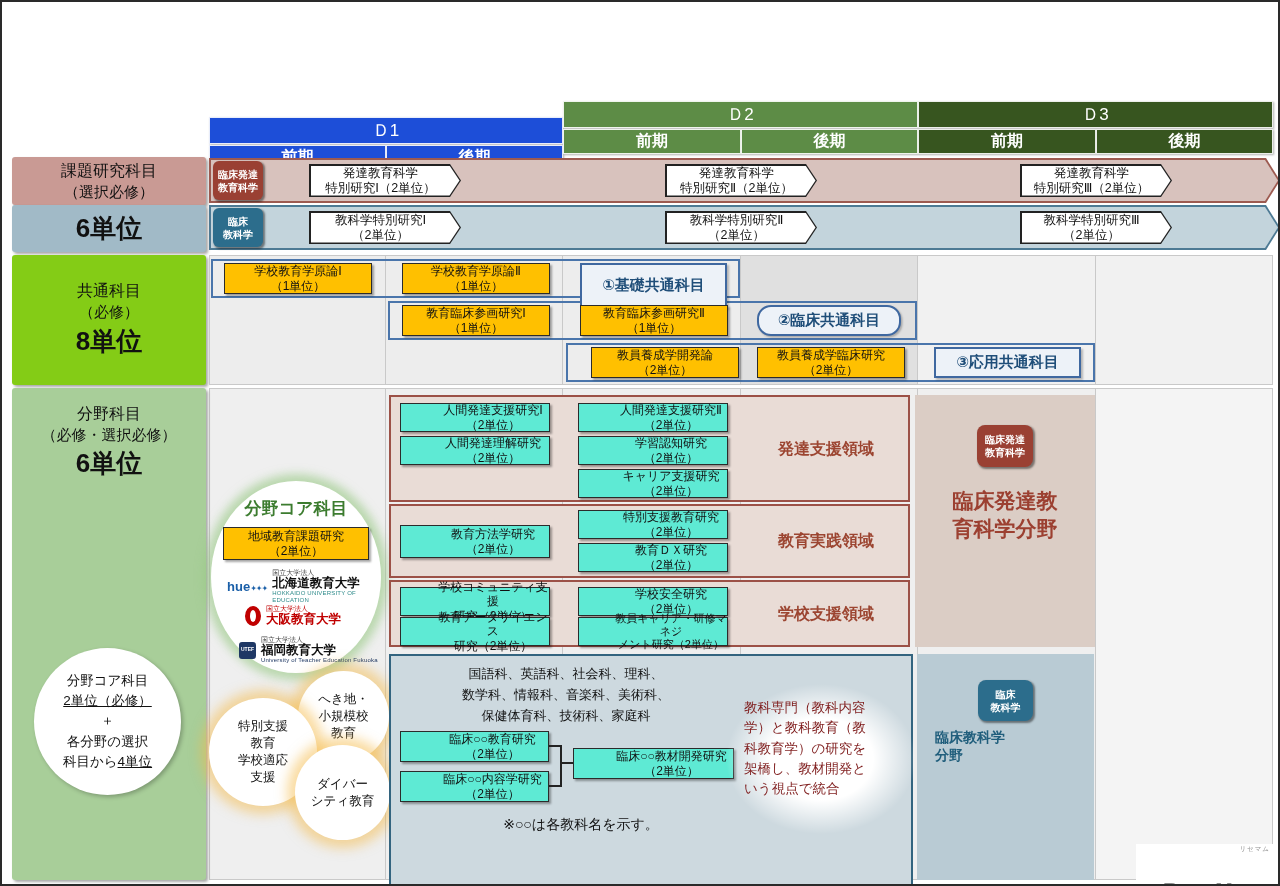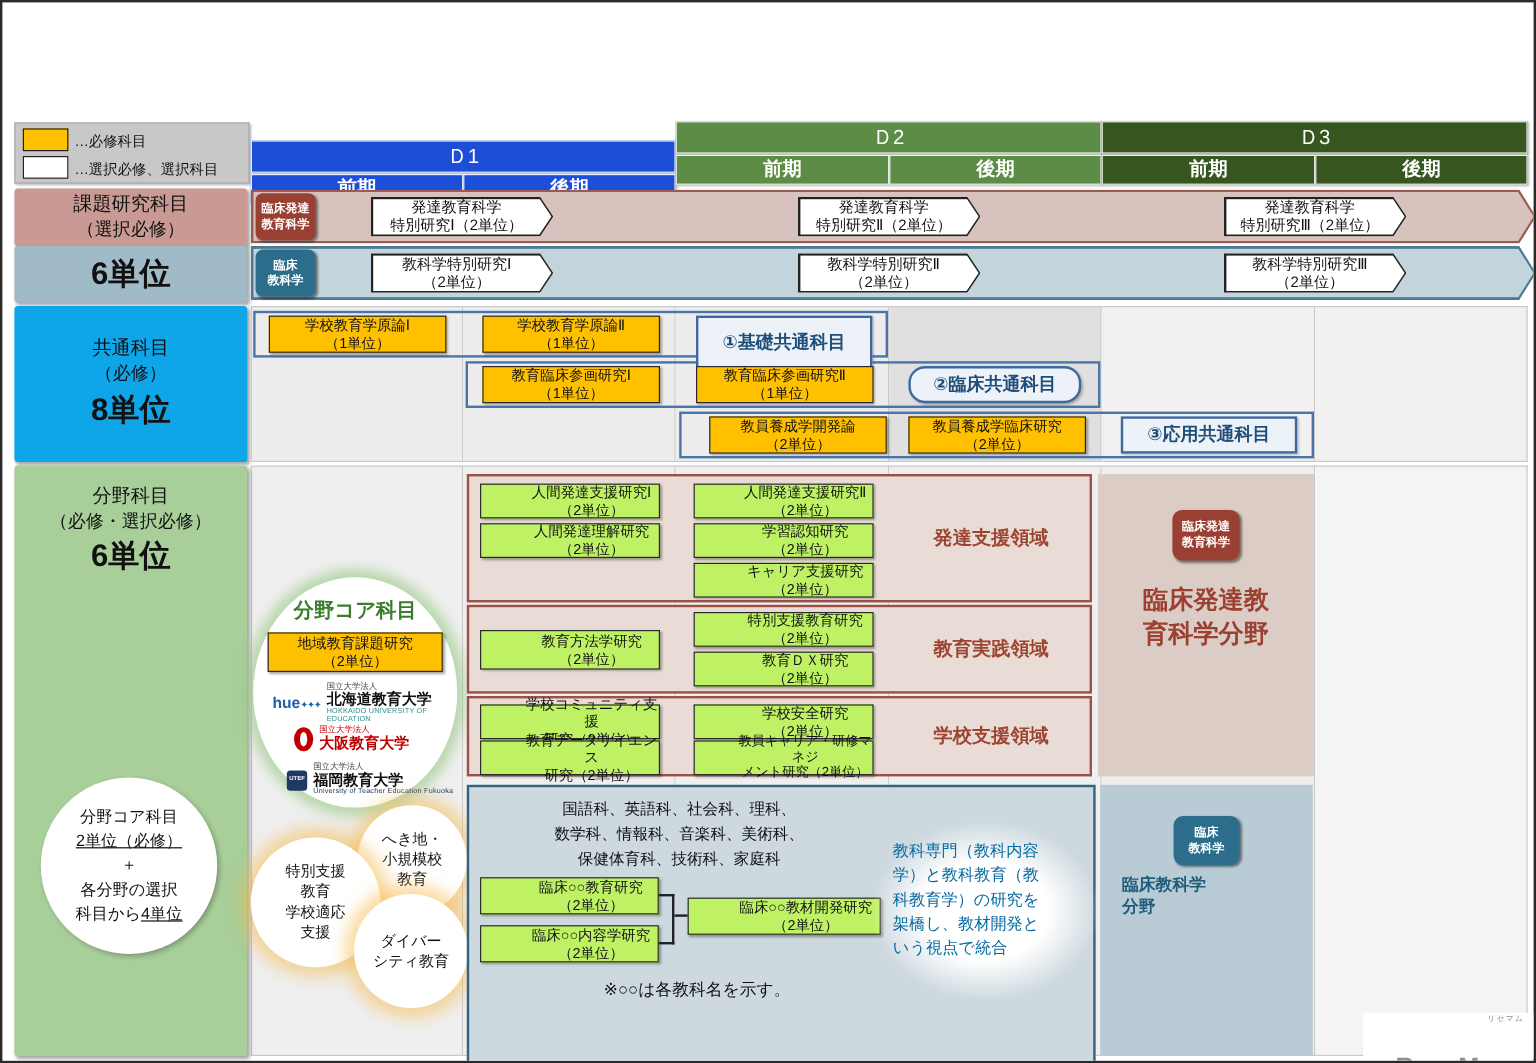--- a/index.html
+++ b/index.html
@@ -24,34 +24,34 @@
   .side .t2{font-size:15px;line-height:1.3;}
   .side .cr{font-size:26px;font-weight:bold;margin-top:2px;}
   
   .rowclip{clip-path:polygon(0 0,calc(100% - 14px) 0,100% 50%,calc(100% - 14px) 100%,0 100%);}
   .rowfill{position:absolute;inset:2px;clip-path:polygon(0 0,calc(100% - 13px) 0,100% 50%,calc(100% - 13px) 100%,0 100%);}
   .badge{color:#fff;font-weight:bold;font-size:10px;border-radius:6px;line-height:1.3;box-shadow:1.5px 1.5px 2px rgba(0,0,0,.45);}
   .bdg-red{background:#9A4033;} .bdg-blue{background:#2C6D8C;}
   .abox{clip-path:polygon(0 0,calc(100% - 11px) 0,100% 50%,calc(100% - 11px) 100%,0 100%);background:#222;}
   .abox-in{position:absolute;inset:1.5px;clip-path:polygon(0 0,calc(100% - 10px) 0,100% 50%,calc(100% - 10px) 100%,0 100%);background:#fff;display:flex;align-items:center;justify-content:center;text-align:center;font-size:12.5px;line-height:1.2;padding-right:9px;}
   
-  .cb{background:#bef264;border:1.5px solid #2b2b2b;font-size:12px;line-height:1.2;box-shadow:1.5px 1.5px 2px rgba(0,0,0,.35);padding-left:36px;}
+  .cb{background:#5eead4;border:1.5px solid #2b2b2b;font-size:12px;line-height:1.2;box-shadow:1.5px 1.5px 2px rgba(0,0,0,.35);padding-left:36px;}
   .ob{background:#FFC000;border:1.5px solid #2b2b2b;font-size:12px;line-height:1.2;box-shadow:1.5px 1.5px 2px rgba(0,0,0,.35);}
   .lbl{background:#EDF2F8;border:2px solid #3F68A0;color:#1F4E79;font-weight:bold;font-size:15px;box-shadow:1.5px 1.5px 2px rgba(0,0,0,.25);}
   .cont{border:2px solid #4A75AB;}
   .colcell{background:#EDEDED;border-right:1px solid #C9C9C9;border-bottom:1px solid #C9C9C9;border-top:1px solid #C9C9C9;}
   
   .section{background:#E9DCD6;border:2px solid #9C5147;}
   .seclabel{color:#9C4531;font-weight:bold;font-size:16px;}
   .devpanel{background:#DBCDC5;}
   .devtitle{color:#9C4031;font-weight:bold;font-size:21px;line-height:1.35;}
   .subjcont{background:#CDD9DF;border:2px solid #33647F;}
   .subjpanel{background:#B9CBD4;}
   .subjtitle{color:#205E7C;font-weight:bold;font-size:14px;line-height:1.3;}
-  .desc{color:#0369a1;font-size:13.5px;line-height:1.5;}
+  .desc{color:#7f1d1d;font-size:13.5px;line-height:1.5;font-family:Liberation Mono, monospace;}
   .glow{background:radial-gradient(closest-side,#ffffff 55%,rgba(255,255,255,0));}
   .circle{border-radius:50%;background:#fff;}
   .greenglow{box-shadow:0 0 10px 7px rgba(150,200,130,.6);}
   .orangeglow{box-shadow:0 0 12px 8px rgba(245,185,70,.5);}
   .coretitle{color:#3C7C2F;font-weight:bold;font-size:17px;}
   .u{text-decoration:underline;}
   .conn{background:#222;}
   
   .uni{display:flex;align-items:center;gap:5px;}
   .uni .txt{text-align:left;line-height:1.1;}
@@ -65,26 +65,20 @@
   .utefmark{width:17px;height:17px;background:#1F3864;border-radius:3px;color:#fff;font-size:5px;font-weight:bold;line-height:1.1;display:flex;align-items:center;justify-content:center;text-align:center;}
   .wm{color:#8F8F8F;font-weight:bold;font-size:21px;letter-spacing:.5px;margin-top:25px;}
   .wmruby{color:#8F8F8F;font-size:6.5px;letter-spacing:1px;}
 </style>
 </head>
 <body>
 
 <div class="canvas">
 
 
-  <div class="abs legend" style="left:10px;top:100px;width:196px;height:51px;">
-    <div class="abs swatch sw-req" style="left:6px;top:4px;width:38px;height:19px;"></div>
-    <div class="abs legtext" style="left:49px;top:7px;">…必修科目</div>
-    <div class="abs swatch" style="left:6px;top:27px;width:38px;height:19px;"></div>
-    <div class="abs legtext" style="left:49px;top:30px;">…選択必修、選択科目</div>
-  </div>
 
   <div class="abs flexc ycell d1" style="left:207px;top:99px;width:354px;height:27px;">Ｄ1</div>
   <div class="abs flexc ycell d2" style="left:561px;top:99px;width:355px;height:27px;">Ｄ2</div>
   <div class="abs flexc ycell d3" style="left:916px;top:99px;width:355px;height:27px;">Ｄ3</div>
 
   <div class="abs flexc tcell d1" style="left:207px;top:127px;width:177px;height:25px;">前期</div>
   <div class="abs flexc tcell d1" style="left:384px;top:127px;width:177px;height:25px;">後期</div>
   <div class="abs flexc tcell d2" style="left:561px;top:127px;width:178px;height:25px;">前期</div>
   <div class="abs flexc tcell d2" style="left:739px;top:127px;width:177px;height:25px;">後期</div>
   <div class="abs flexc tcell d3" style="left:916px;top:127px;width:178px;height:25px;">前期</div>
@@ -128,21 +122,21 @@
     </div>
   <div class="abs abox" style="left:663px;top:209px;width:152px;height:33px;">
       <div class="abox-in pre">教科学特別研究Ⅱ
 （2単位）</div>
     </div>
   <div class="abs abox" style="left:1018px;top:209px;width:152px;height:33px;">
       <div class="abox-in pre">教科学特別研究Ⅲ
 （2単位）</div>
     </div>
 
-  <div class="abs side" style="left:10px;top:253px;width:194px;height:130px;background:#0ea5e9;text-align:center;">
+  <div class="abs side" style="left:10px;top:253px;width:194px;height:130px;background:#84cc16;text-align:center;">
     <span class="t1">共通科目</span>
     <span class="t2">（必修）</span>
     <span class="cr">8単位</span>
   </div>
 
   <div class="abs colcell" style="left:207px;top:253px;width:177px;height:130px;border-left:1px solid #C9C9C9;"></div>
   <div class="abs colcell" style="left:384px;top:253px;width:177px;height:130px;"></div>
   <div class="abs colcell" style="left:561px;top:253px;width:178px;height:130px;"></div>
   <div class="abs colcell" style="left:739px;top:253px;width:177px;height:130px;background:#E0E0E0;"></div>
   <div class="abs colcell" style="left:916px;top:253px;width:178px;height:130px;background:#F1F1F1;"></div>

